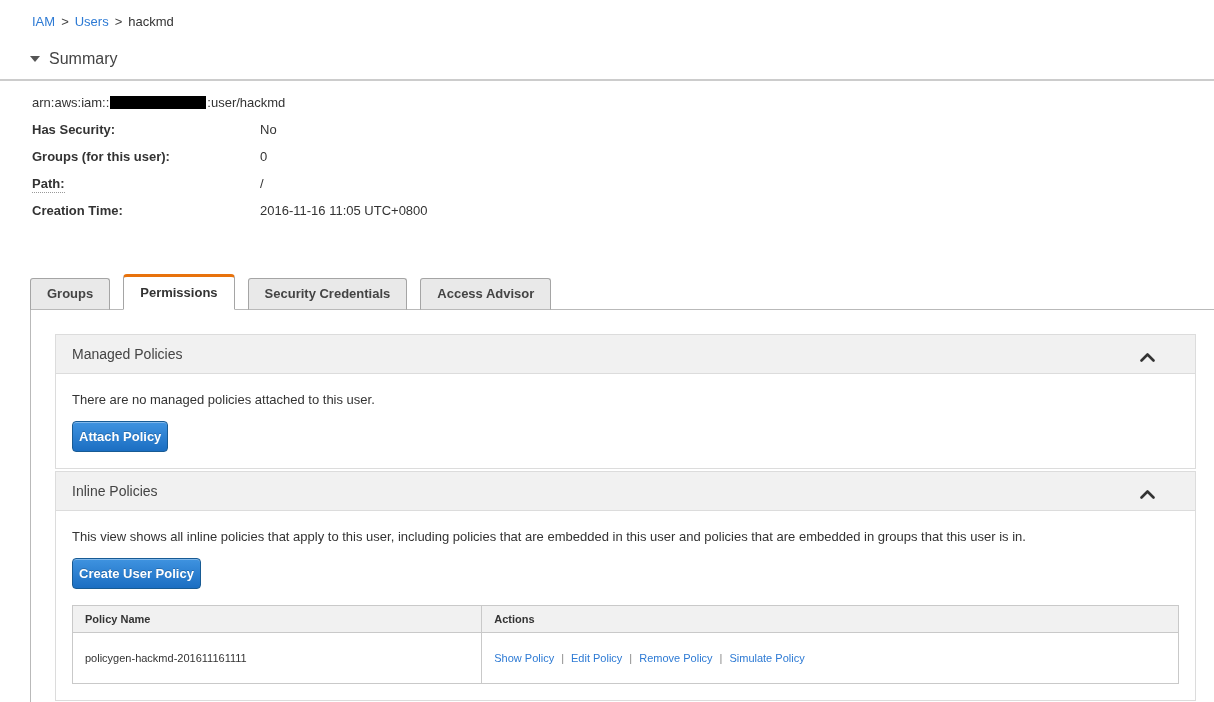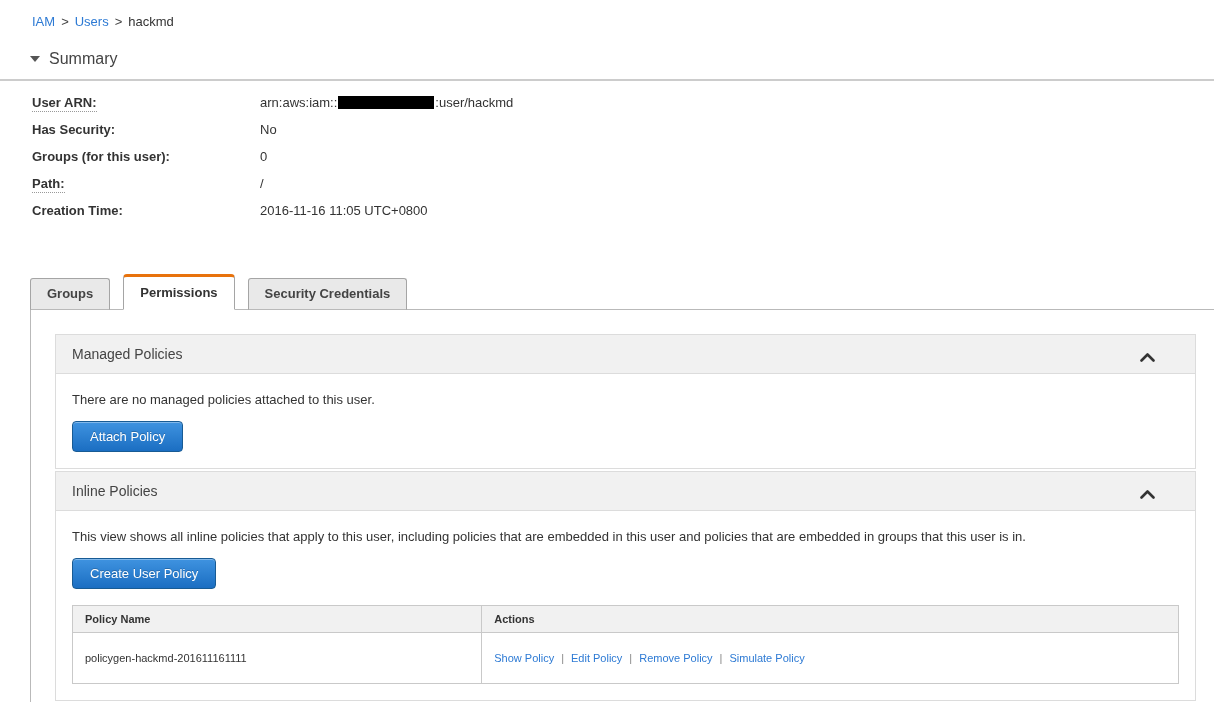--- a/index.html
+++ b/index.html
@@ -94,23 +94,23 @@
   }
   .section-body{padding:16px;}
   .section-body p{margin:2px 0 0 0;color:#333;}
 
   
   .btn-primary{
     display:inline-block;margin-top:14px;
     background:linear-gradient(180deg,#3f93e0 0%,#1b6ec2 100%);
     border:1px solid #185b94;border-radius:4px;
     box-shadow:inset 0 1px 0 rgba(255,255,255,.35);
-    color:#fff;font-weight:normal;font-size:13px;
+    color:#fff;font-weight:bold;font-size:13px;
     font-family:"Liberation Sans",sans-serif;
-    padding:7px 17px;cursor:pointer;
+    padding:7px 6px;cursor:pointer;
     text-shadow:0 -1px 0 rgba(0,0,0,.2);
   }
 
   
   .policy-table{
     width:100%;border-collapse:collapse;margin-top:16px;font-size:11px;
   }
   .policy-table th{
     background:#f1f1f1;text-align:left;font-weight:bold;color:#333;
     padding:7px 12px;border:1px solid #c9c9c9;
@@ -129,21 +129,20 @@
 </div>
 
 <div class="summary-heading">
   <span class="caret-down"></span>
   <span>Summary</span>
 </div>
 <hr class="summary-rule">
 
 <div class="fields">
   <div class="field-row">
-    <span class="field-label"><span class="dotted">User ARN:</span></span>
     <span class="field-value"><span>arn:aws:iam::</span><span class="redacted"></span><span>:user/hackmd</span></span>
   </div>
   <div class="field-row">
     <span class="field-label">Has Security:</span>
     <span class="field-value">No</span>
   </div>
   <div class="field-row">
     <span class="field-label">Groups (for this user):</span>
     <span class="field-value">0</span>
   </div>
@@ -154,20 +153,21 @@
   <div class="field-row">
     <span class="field-label">Creation Time:</span>
     <span class="field-value">2016-11-16 11:05 UTC+0800</span>
   </div>
 </div>
 
 <div class="tabs">
   <div class="tab">Groups</div>
   <div class="tab active">Permissions</div>
   <div class="tab">Security Credentials</div>
+  <div class="tab">Access Advisor</div>
 </div>
 
 <div class="panel">
 
   <div class="section">
     <div class="section-header">
       <span>Managed Policies</span>
       <button class="collapse-btn">
         <svg width="15" height="9" viewBox="0 0 15 9">
             <polyline points="1.5,7.5 7.5,1.5 13.5,7.5" stroke="#333" stroke-width="2.6" fill="none" stroke-linecap="round" stroke-linejoin="round"></polyline>

